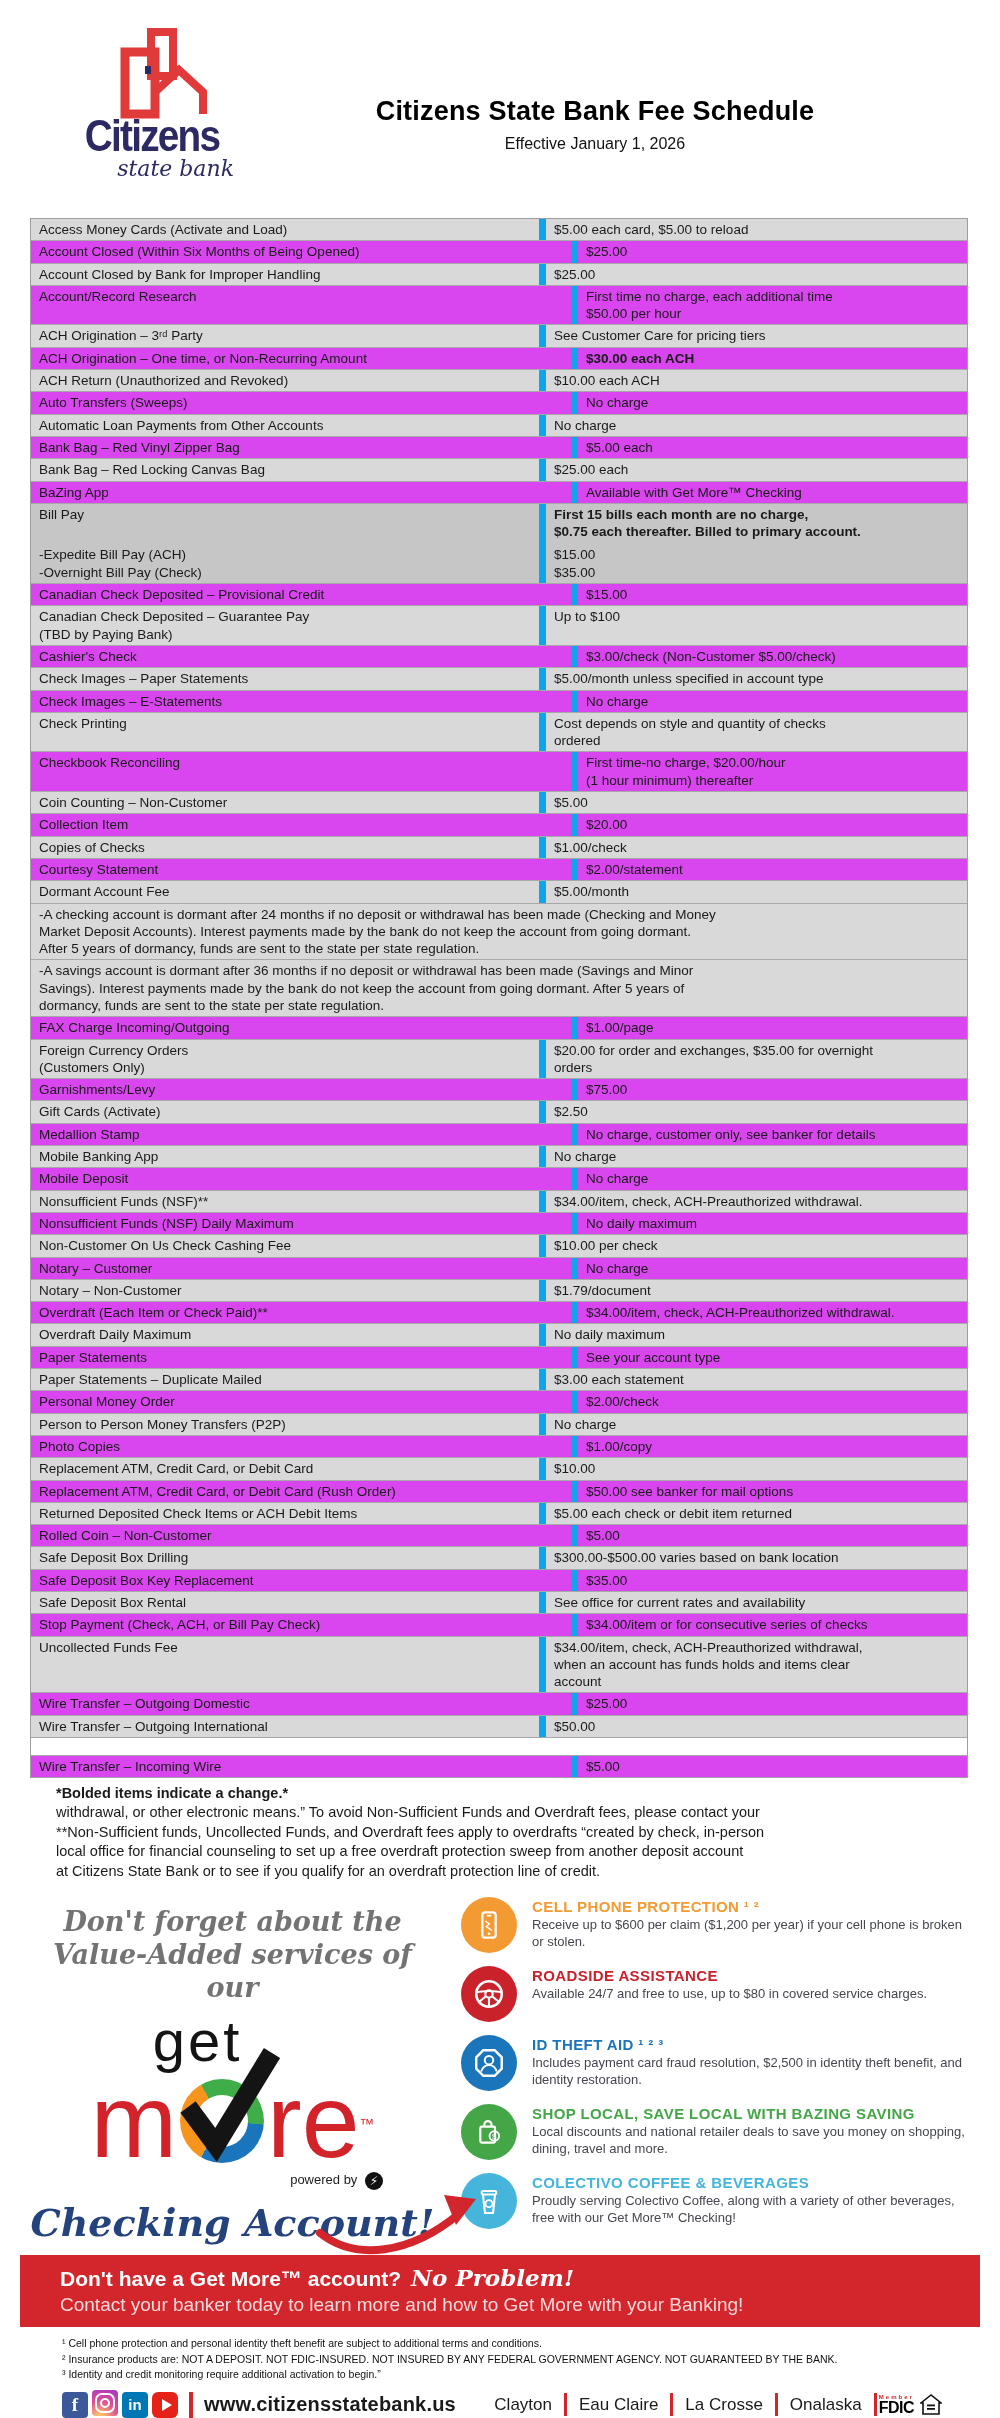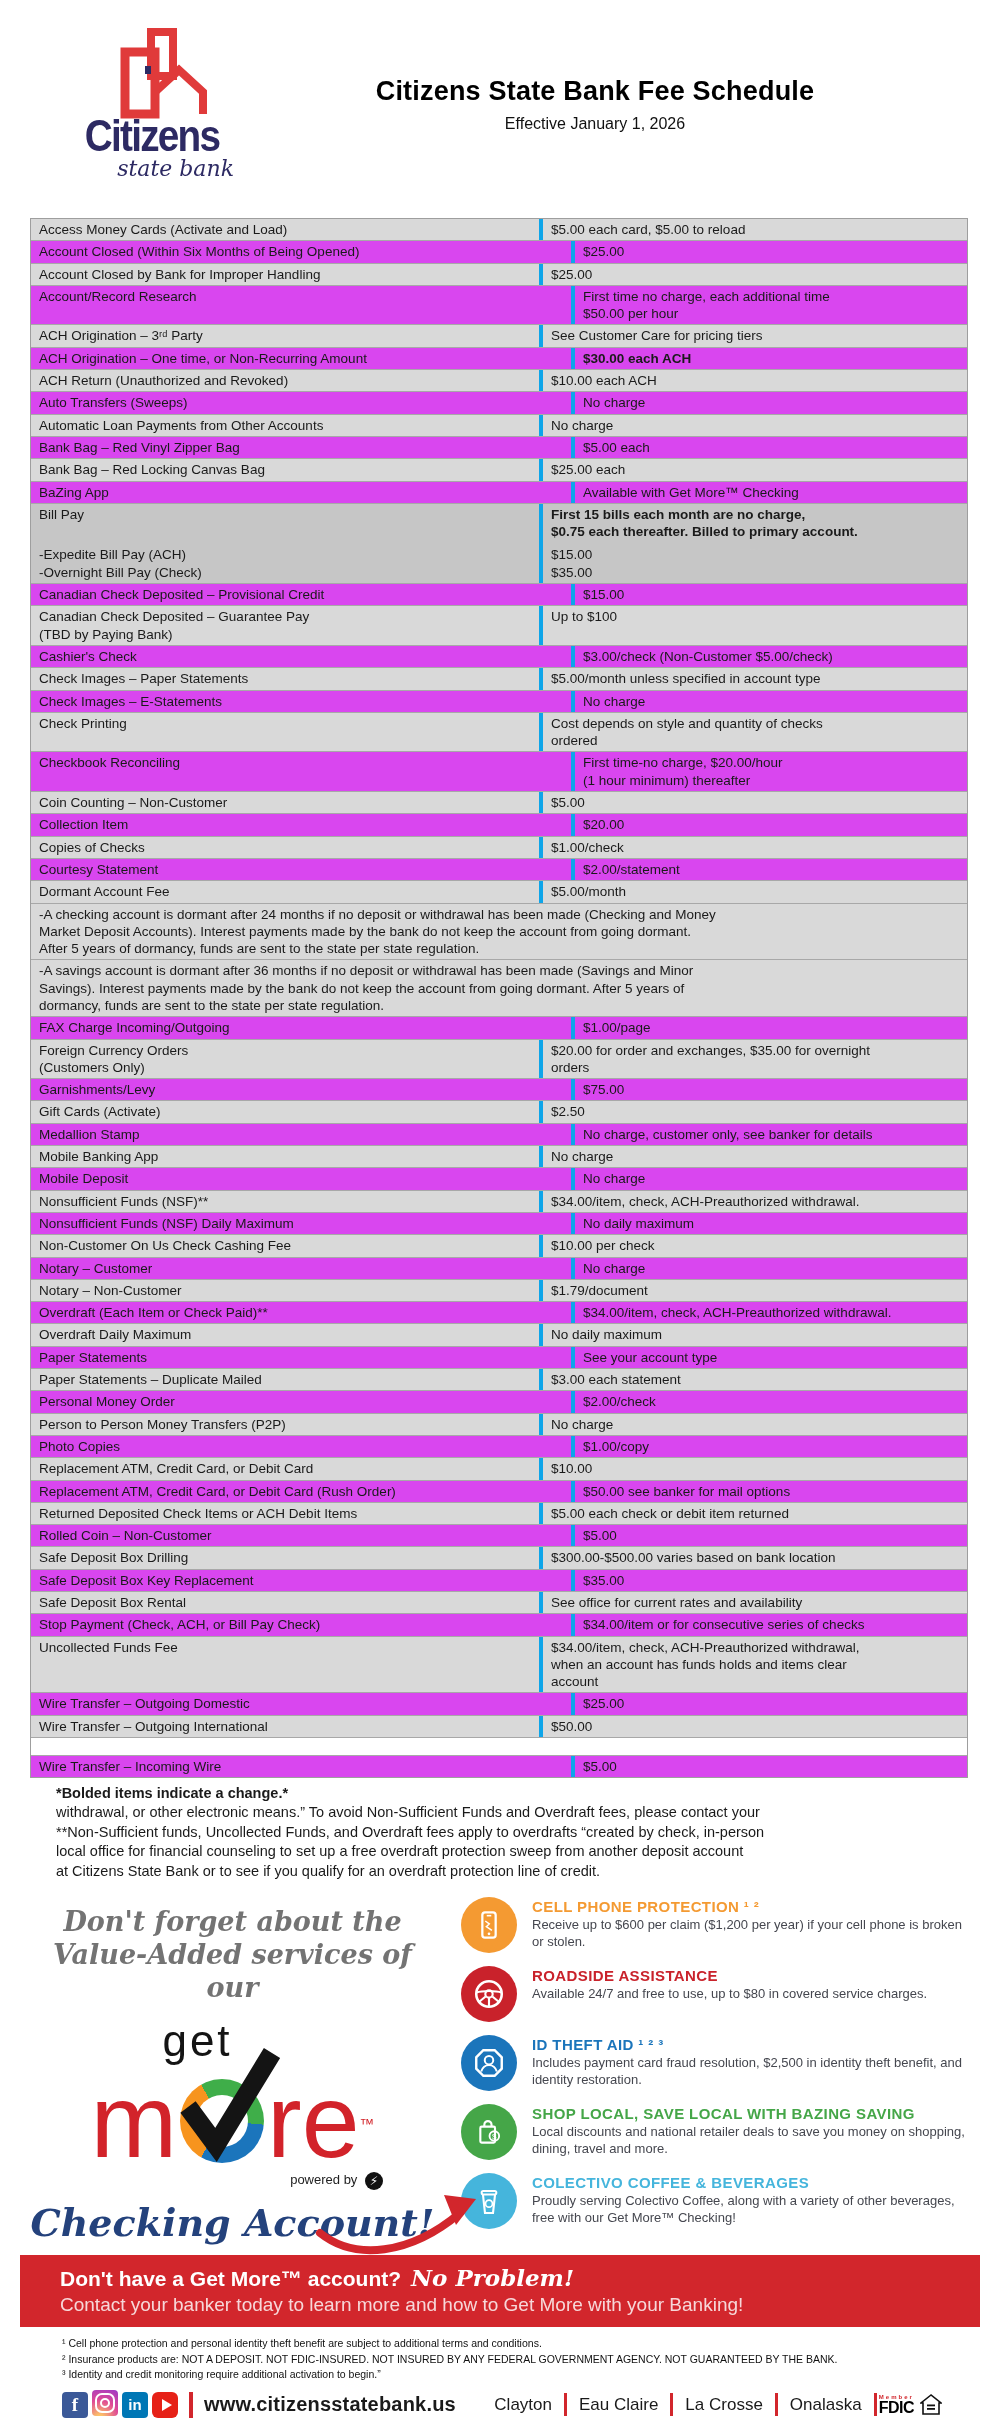--- a/index.html
+++ b/index.html
@@ -5,50 +5,50 @@
   html,body{margin:0;padding:0;background:#fff;}
   body{width:1000px;height:2418px;overflow:hidden;font-family:"Liberation Sans","DejaVu Sans",sans-serif;color:#1a1a1a;}
   .page{position:relative;width:1000px;height:2418px;}
 
   
   .header{position:relative;height:218px;}
   .logo{position:absolute;left:52px;top:26px;width:200px;text-align:center;}
   .logo-mark{display:block;margin:0 auto;}
   .logo-word{font-size:44px;font-weight:bold;color:#2d2a63;letter-spacing:-2px;transform:scaleX(.88);transform-origin:center;line-height:40px;margin-top:-6px;}
   .logo-sub{font-family:"DejaVu Serif","Liberation Serif",serif;font-style:italic;font-size:22px;color:#2d2a63;margin-top:0;text-align:right;padding-right:18px;}
-  .title-wrap{position:absolute;left:250px;right:60px;top:76px;text-align:center;}
+  .title-wrap{position:absolute;left:250px;right:60px;top:96px;text-align:center;}
   .doc-title{font-size:27px;font-weight:bold;color:#000;letter-spacing:.2px;}
   .doc-subtitle{font-size:16px;margin-top:8px;color:#111;}
 
   
   .fee-table{margin:0 32px 0 30px;border:1px solid #9e9e9e;font-size:13.5px;}
   .frow{display:flex;border-bottom:1px solid #a8a8a8;}
   .frow:last-child{border-bottom:none;}
   .shade-g{background:#d9d9d9;}
   .shade-w{background:#d946ef;gap:32px;}
   .shade-d{background:#c6c6c6;}
   .c1{width:508px;padding:2px 8px;box-sizing:border-box;}
-  .c2{flex:1;padding:2px 8px;border-left:4px solid #0ea5e9;box-sizing:border-box;}
+  .c2{flex:1;padding:2px 8px;border-left:7px solid #0ea5e9;box-sizing:border-box;}
   .ln{line-height:17.3px;}
   .ln:empty{min-height:17.3px;}
   .gap-ln{margin-top:6px;}
   .bold{font-weight:bold;}
   .note .ncell{width:100%;padding:2px 8px;}
   .gap-top{margin-top:17px;border-top:1px solid #a8a8a8;}
 
   
   .after{margin:6px 60px 0 56px;}
   .after-bold{font-weight:bold;font-size:14.5px;line-height:19px;}
   .after-par{font-size:14.5px;line-height:19.5px;}
 
   
   .va{display:flex;margin:14px 30px 0 30px;}
   .va-left{width:405px;position:relative;text-align:center;padding-top:10px;}
   .script{font-family:"DejaVu Serif","Liberation Serif",serif;font-style:italic;font-weight:bold;color:#737373;font-size:27px;line-height:33px;}
-  .gm-get{font-size:44px;color:#141414;letter-spacing:3px;margin:8px 70px 0 0;line-height:58px;}
+  .gm-get{font-size:58px;color:#141414;letter-spacing:3px;margin:8px 70px 0 0;line-height:58px;}
   .gm-more{display:flex;align-items:center;justify-content:center;color:#d2232a;font-size:104px;line-height:92px;font-weight:500;margin-top:2px;}
   .gm-o{position:relative;width:84px;height:84px;margin:0 3px;}
   .ring{position:absolute;inset:0;border-radius:50%;background:conic-gradient(from 210deg,#f7941e 0 120deg,#3fae49 120deg 245deg,#1b75bc 245deg 360deg);}
   .ring-hole{position:absolute;inset:16px;background:#fff;border-radius:50%;}
   .gm-check{position:absolute;left:-8px;top:-38px;}
   .gm-tm{font-size:15px;align-self:flex-start;margin-top:6px;}
   .gm-powered{font-size:13px;color:#222;text-align:right;margin:2px 52px 0 0;}
   .bz-dot{display:inline-block;width:18px;height:18px;border-radius:50%;background:#111;color:#fff;font-size:12px;line-height:18px;text-align:center;vertical-align:middle;margin-left:4px;}
   .gm-checking{font-family:"DejaVu Serif","Liberation Serif",serif;font-style:italic;font-weight:bold;color:#24427c;font-size:38px;margin-top:10px;}
   .gm-arrow{position:absolute;right:-55px;bottom:-18px;}

